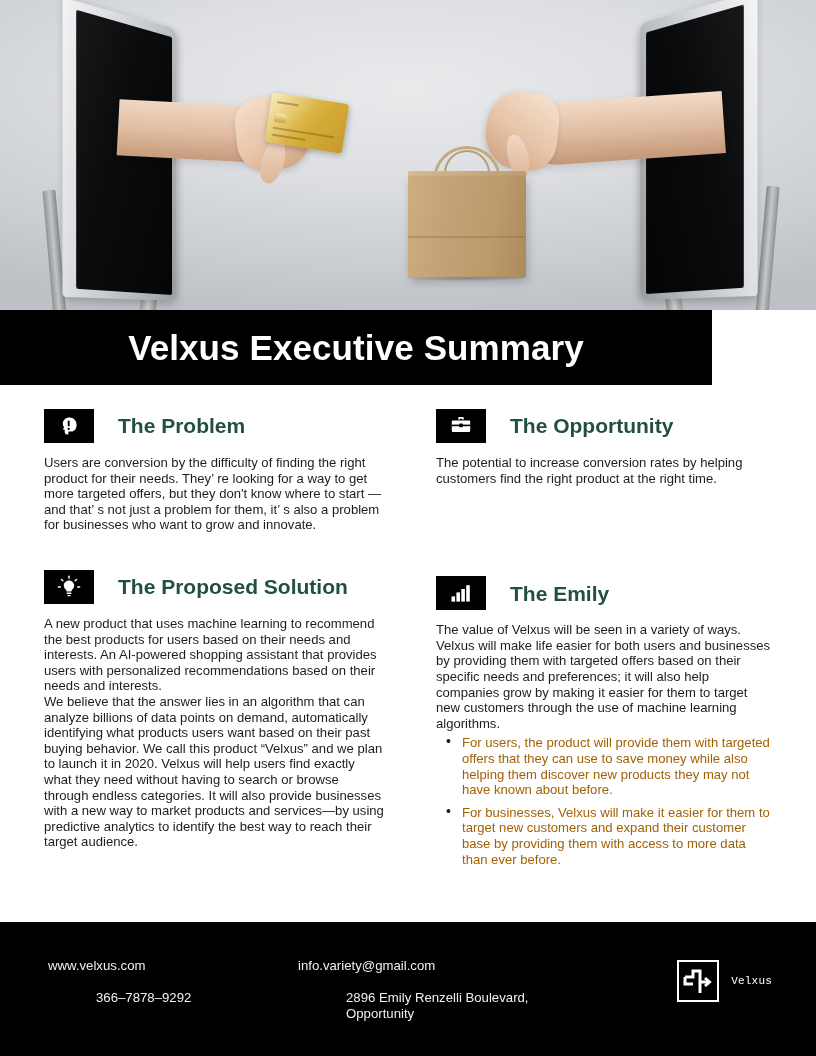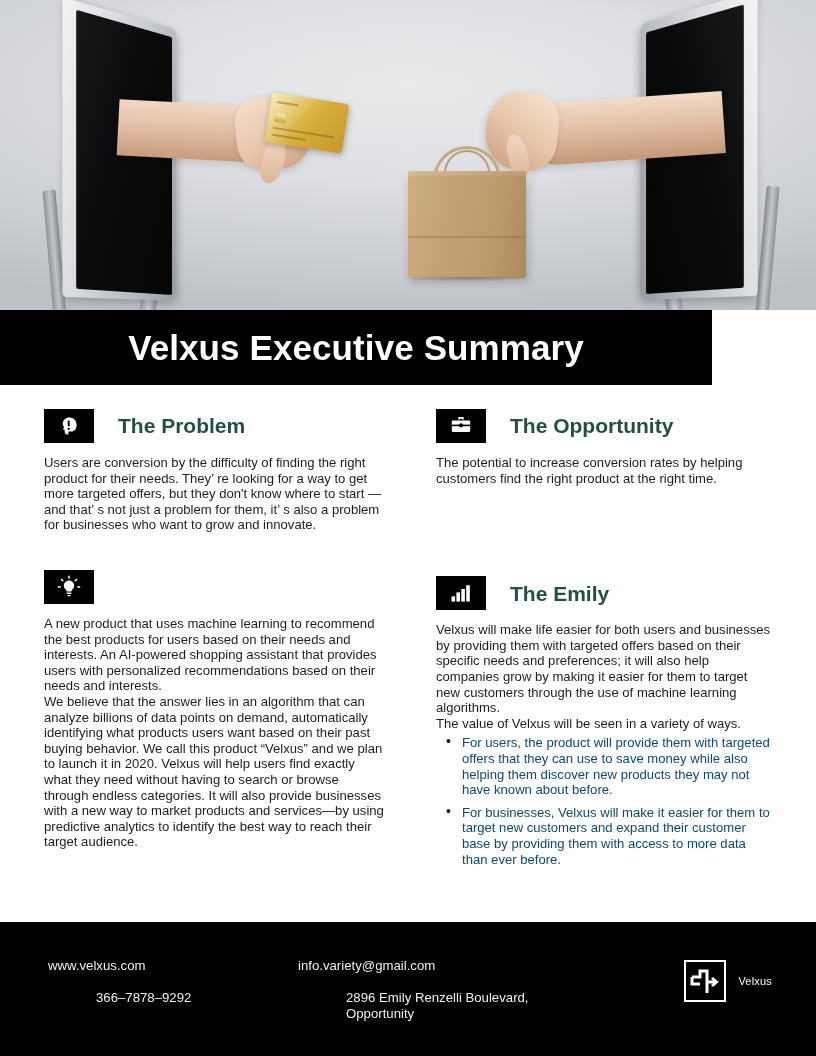--- a/index.html
+++ b/index.html
@@ -306,21 +306,21 @@
 
   ul.value-list {
     margin: 4px 0 0 0;
     padding-left: 26px;
     list-style: none;
   }
   ul.value-list li {
     position: relative;
     font-size: 13.1px;
     line-height: 15.6px;
-    color: #0c4a6e;
+    color: #a16207;
     margin-bottom: 7px;
   }
   ul.value-list li::before {
     content: "•";
     position: absolute;
     left: -16px;
     top: -1px;
     font-size: 14px;
     color: #1d1d1d;
   }
@@ -361,20 +361,21 @@
   }
   .f-line.tight { margin-bottom: 0; margin-left: 48px; }
 
   .brand {
     position: absolute;
     right: 44px;
     top: 38px;
     display: flex;
     align-items: center;
     gap: 12px;
+    font-family: Liberation Mono, monospace;
   }
   .brand-mark {
     width: 42px;
     height: 42px;
     border: 2px solid #ffffff;
     position: relative;
   }
   .brand-name {
     color: #ffffff;
     font-size: 11px;
@@ -459,20 +460,21 @@
               <path d="M12 5.4c-2.9 0-5.2 2.3-5.2 5.1 0 1.9 1 3.2 1.9 4.1.5.5.8 1 .8 1.6v.4h5v-.4c0-.6.3-1.1.8-1.6.9-.9 1.9-2.2 1.9-4.1 0-2.8-2.3-5.1-5.2-5.1z" fill="#ffffff"></path>
               <rect x="9.6" y="17.6" width="4.8" height="1.5" rx="0.5" fill="#ffffff"></rect>
               <rect x="10.4" y="19.9" width="3.2" height="1.4" rx="0.6" fill="#ffffff"></rect>
               <rect x="11.3" y="0.6" width="1.4" height="3.4" rx="0.7" fill="#ffffff"></rect>
               <rect x="11.3" y="0.6" width="1.4" height="3.4" rx="0.7" fill="#ffffff" transform="rotate(45 12 12)"></rect>
               <rect x="11.3" y="0.6" width="1.4" height="3.4" rx="0.7" fill="#ffffff" transform="rotate(-45 12 12)"></rect>
               <rect x="11.3" y="0.6" width="1.4" height="3.4" rx="0.7" fill="#ffffff" transform="rotate(90 12 12)"></rect>
               <rect x="11.3" y="0.6" width="1.4" height="3.4" rx="0.7" fill="#ffffff" transform="rotate(-90 12 12)"></rect>
             </svg>
           </div>
+          <div class="sec-title">The Proposed Solution</div>
         </div>
         <div class="body-text">
           <p>A new product that uses machine learning to recommend the best products for users based on their needs and interests. An AI-powered shopping assistant that provides users with personalized recommendations based on their needs and interests.</p>
           <p>We believe that the answer lies in an algorithm that can analyze billions of data points on demand, automatically identifying what products users want based on their past buying behavior. We call this product “Velxus” and we plan to launch it in 2020. Velxus will help users find exactly what they need without having to search or browse through endless categories. It will also provide businesses with a new way to market products and services—by using predictive analytics to identify the best way to reach their target audience.</p>
         </div>
       </div>
 
     </div>
 
     <div class="col">
@@ -502,22 +504,22 @@
             <svg width="22" height="20" viewBox="0 0 22 20">
               <rect x="1.5" y="13.4" width="3.6" height="5.2" fill="#ffffff"></rect>
               <rect x="6.4" y="9.4" width="3.6" height="9.2" fill="#ffffff"></rect>
               <rect x="11.3" y="6.0" width="3.6" height="12.6" fill="#ffffff"></rect>
               <rect x="16.2" y="2.2" width="3.6" height="16.4" fill="#ffffff"></rect>
             </svg>
           </div>
           <div class="sec-title">The Emily</div>
         </div>
         <div class="body-text">
+          <p>The value of Velxus will be seen in a variety of ways.</p>
           <p>Velxus will make life easier for both users and businesses by providing them with targeted offers based on their specific needs and preferences; it will also help companies grow by making it easier for them to target new customers through the use of machine learning algorithms.</p>
-          <p>The value of Velxus will be seen in a variety of ways.</p>
           <ul class="value-list">
             <li>For users, the product will provide them with targeted offers that they can use to save money while also helping them discover new products they may not have known about before.</li>
             <li>For businesses, Velxus will make it easier for them to target new customers and expand their customer base by providing them with access to more data than ever before.</li>
           </ul>
         </div>
       </div>
 
     </div>
   </div>
 

